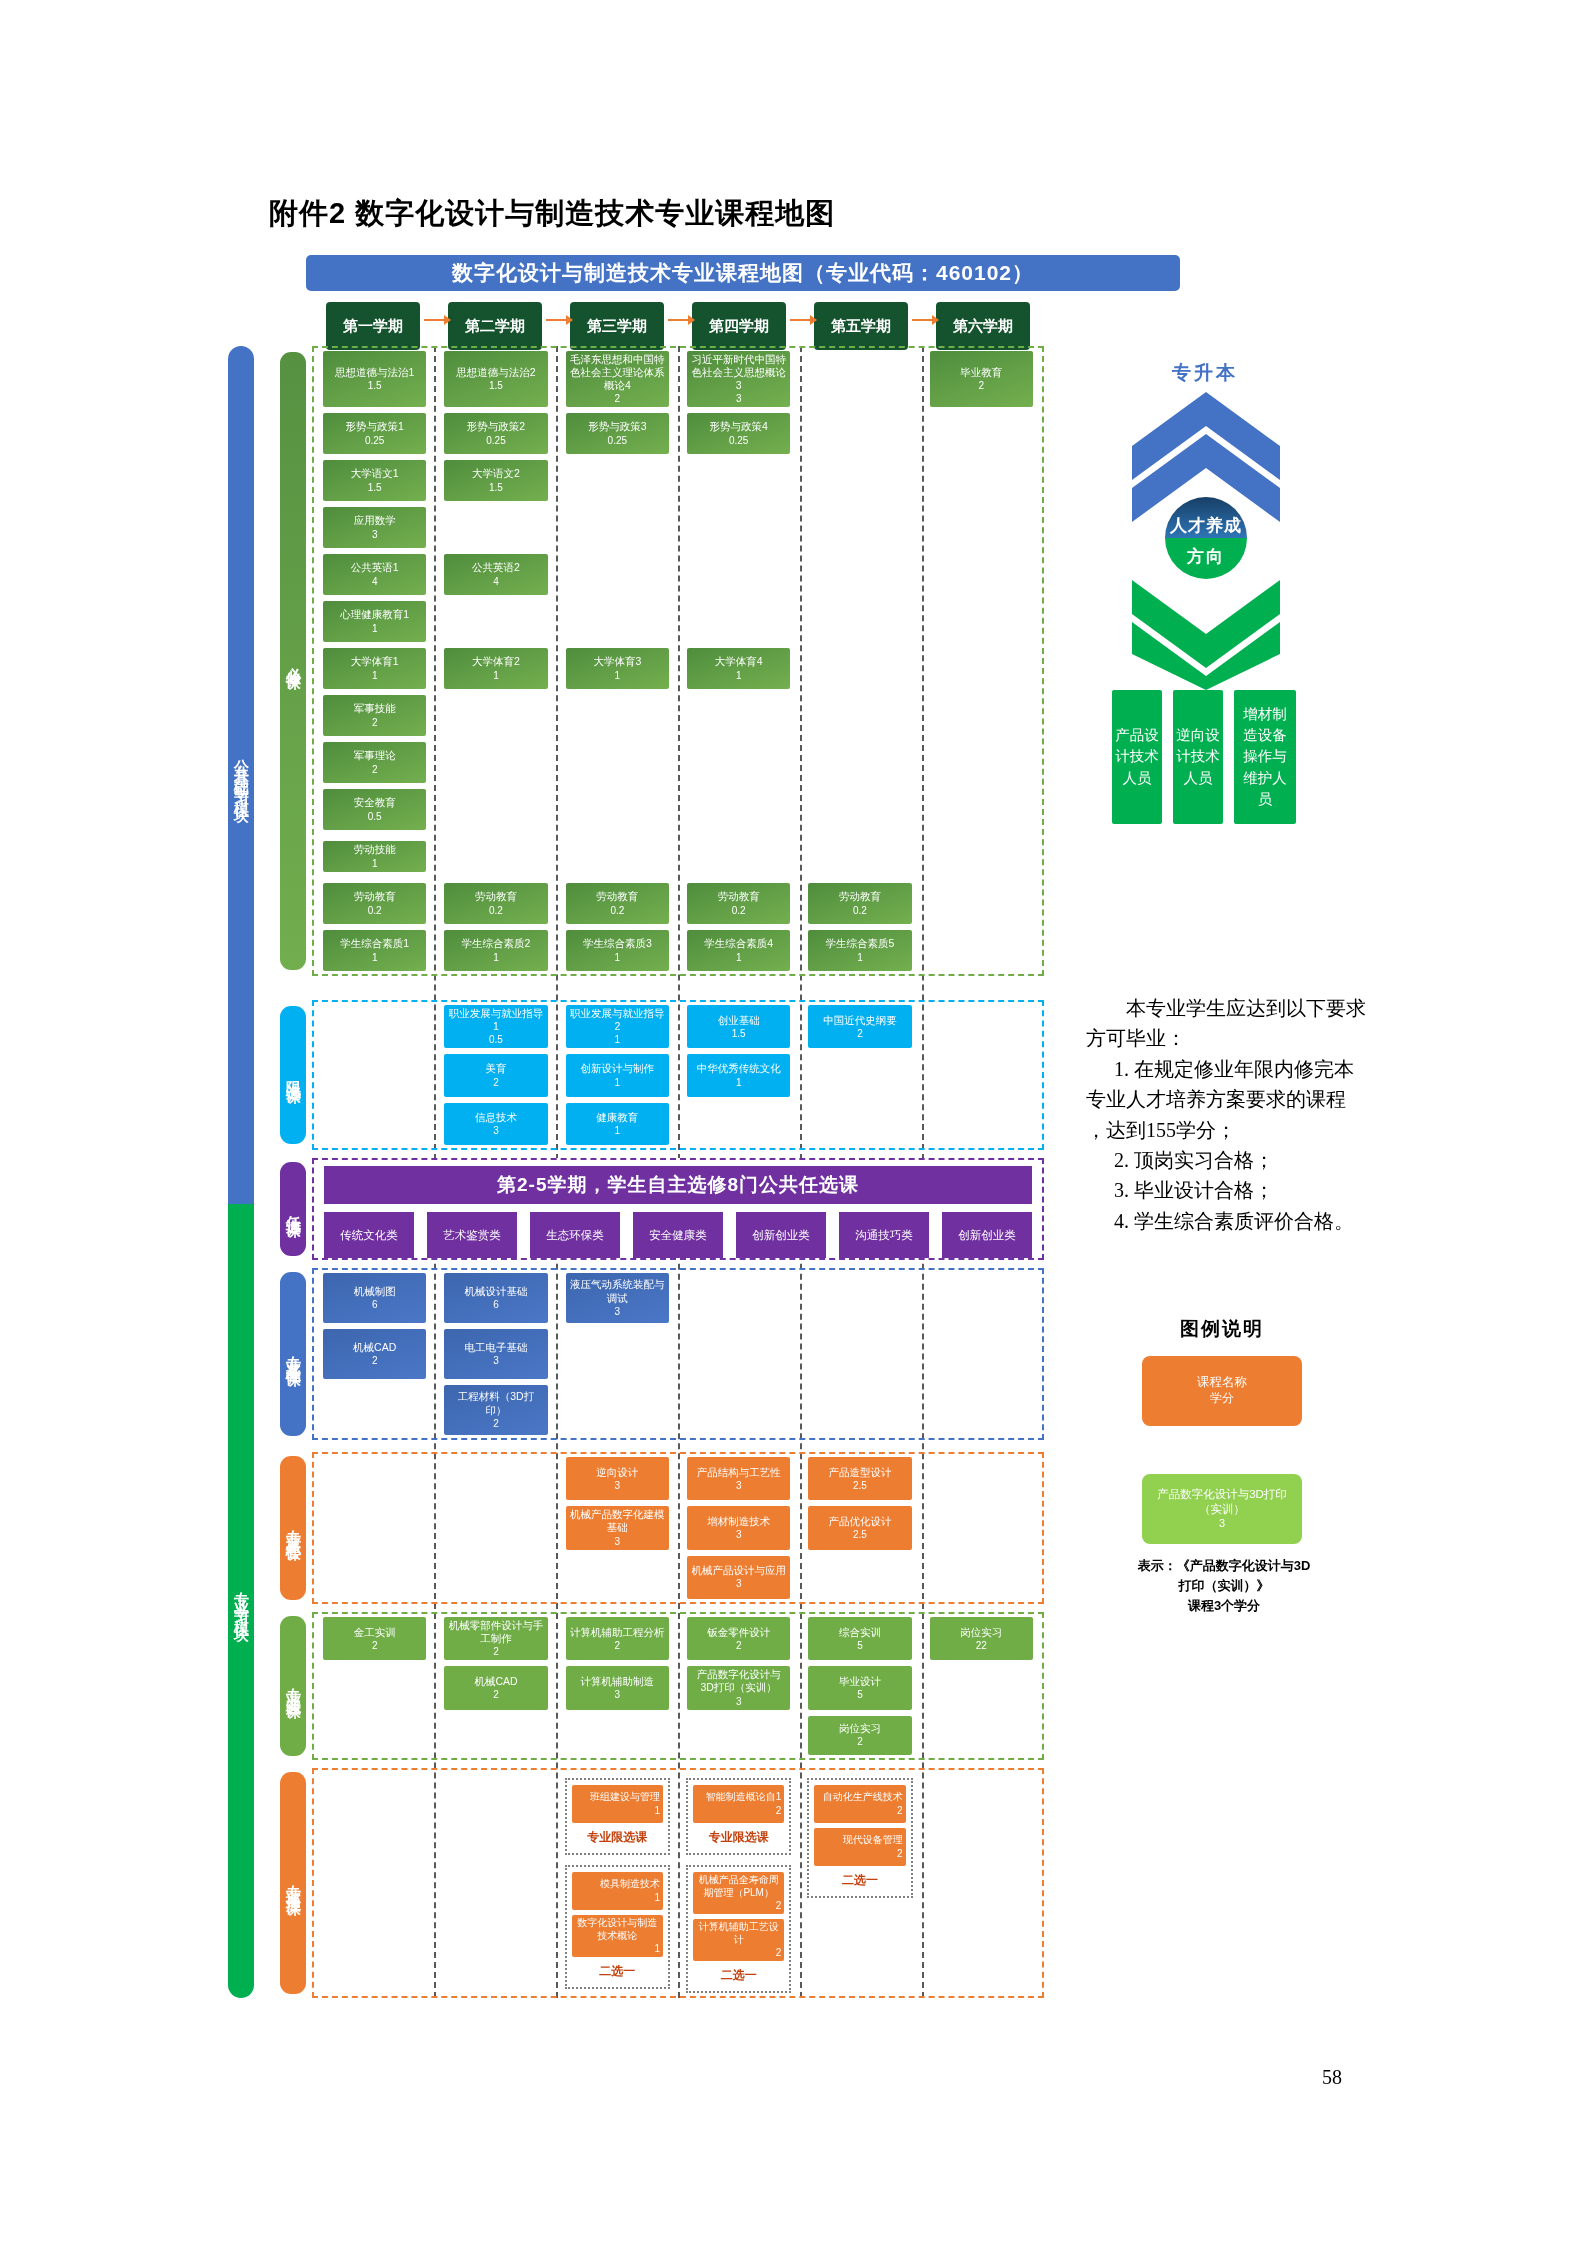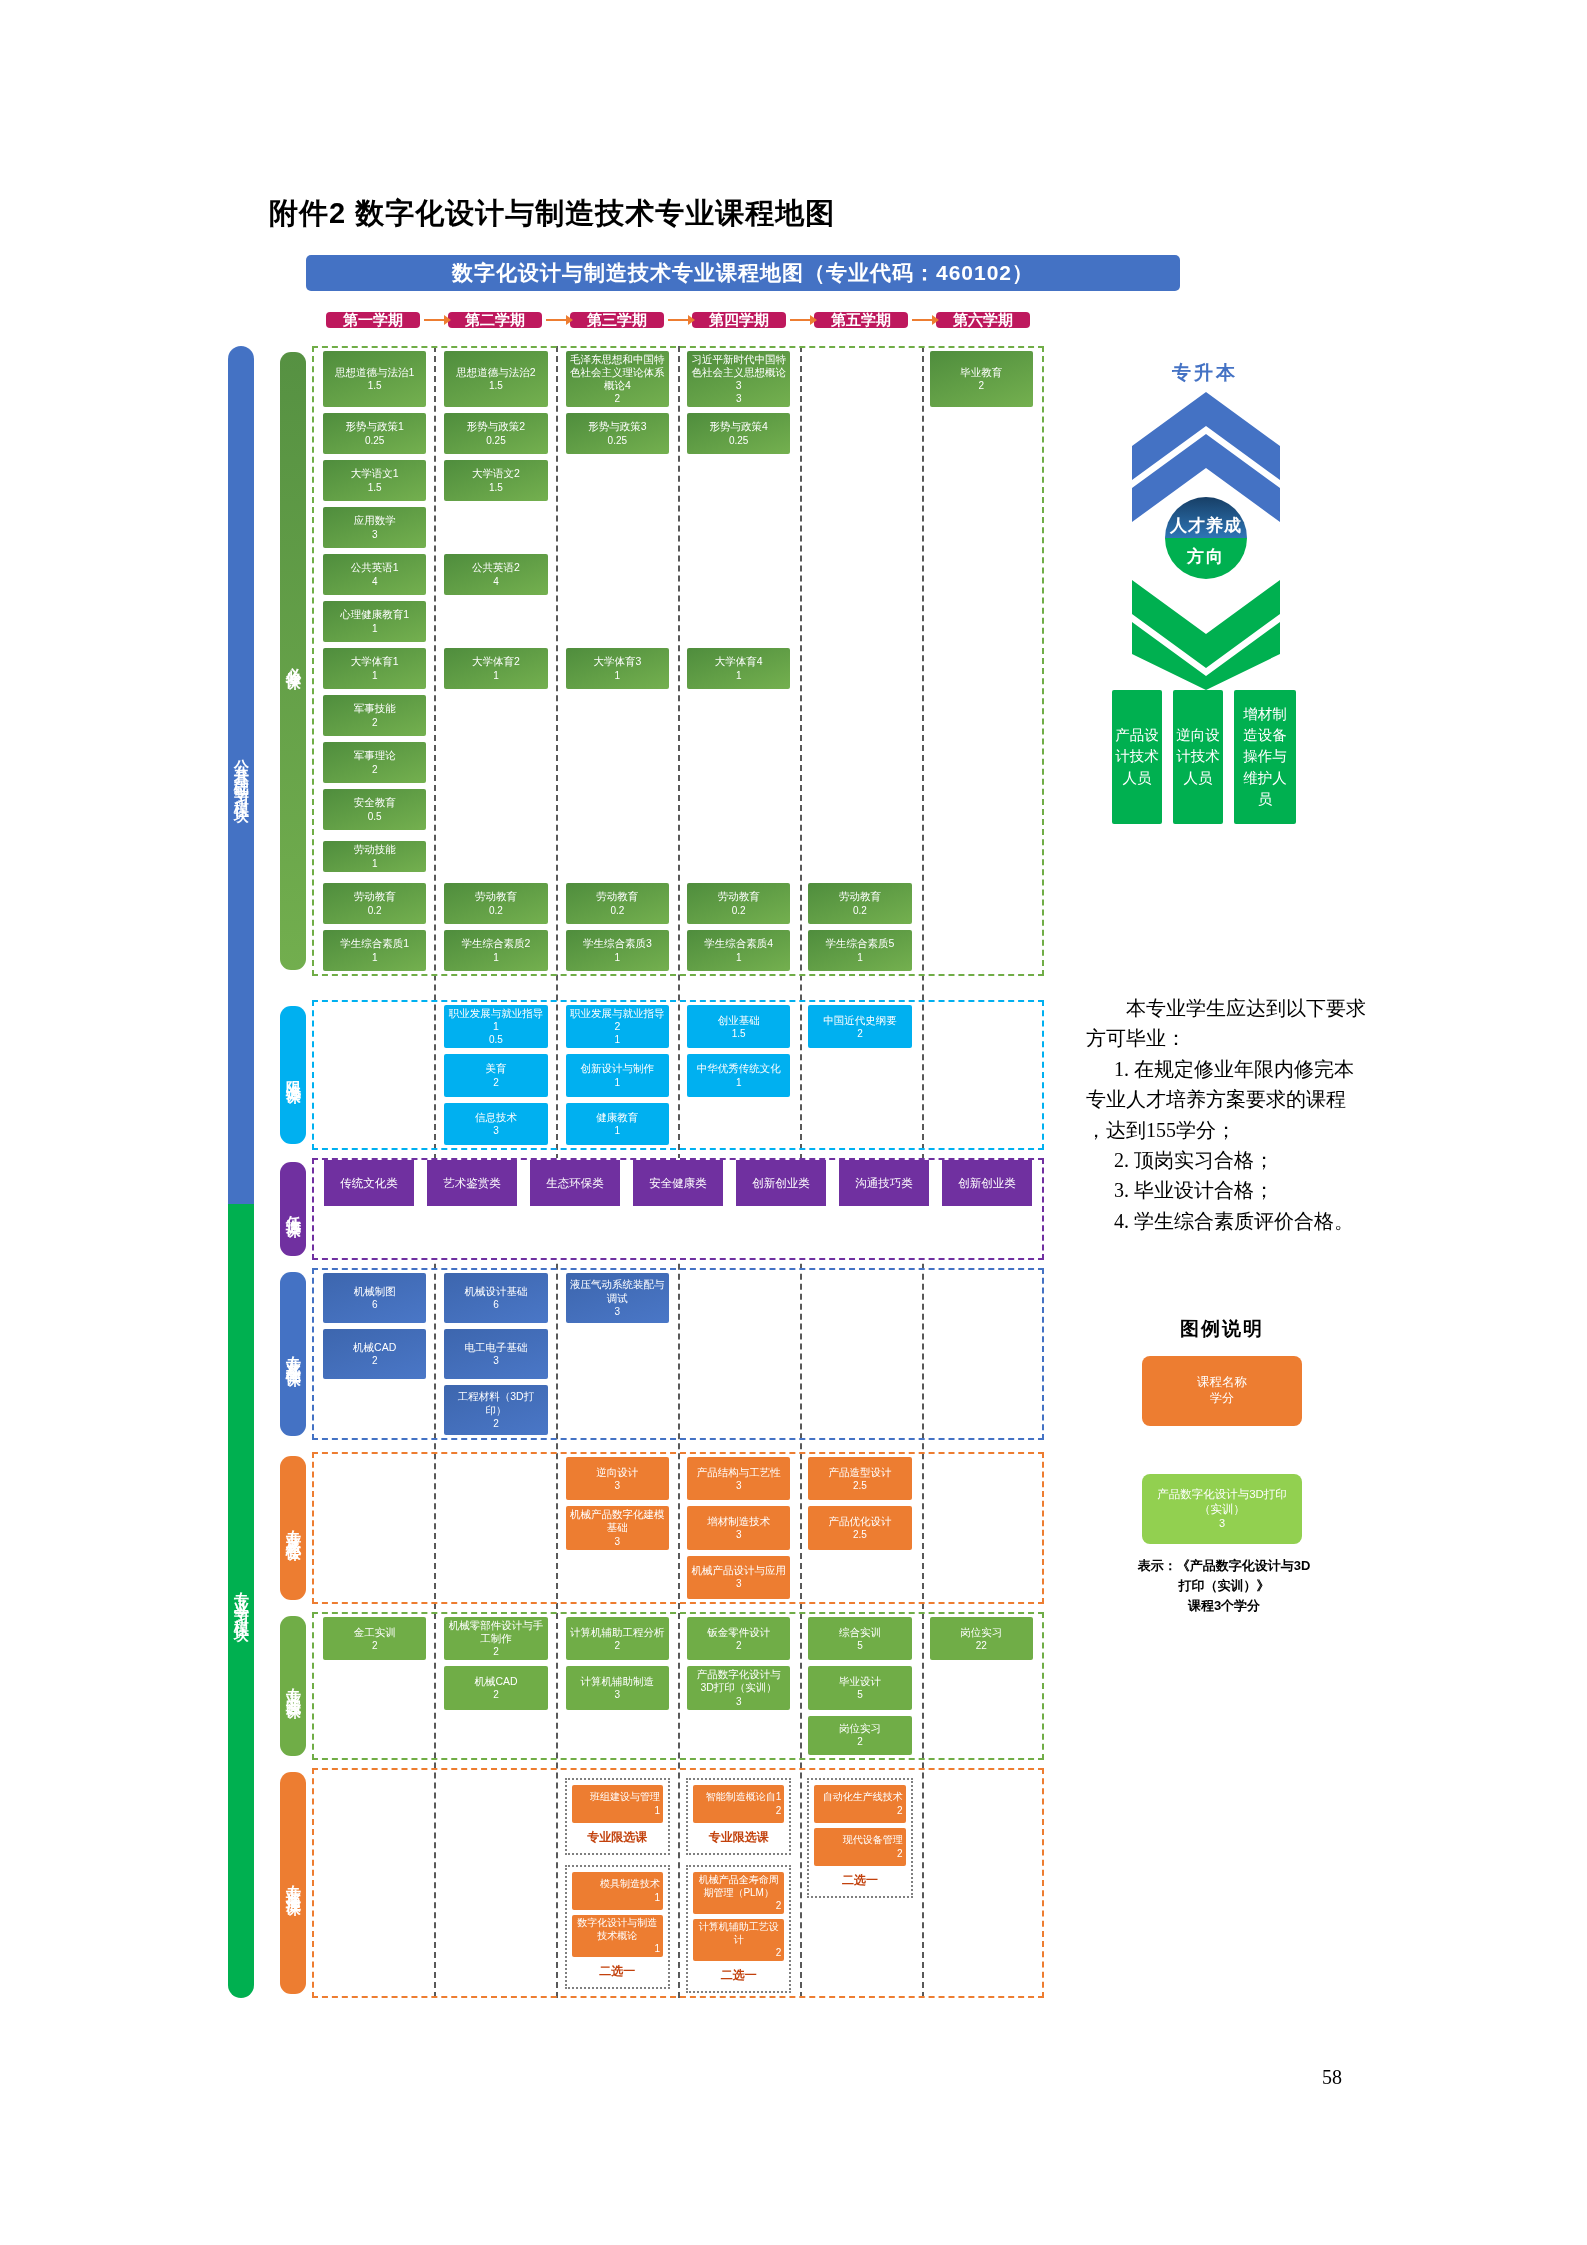--- a/index.html
+++ b/index.html
@@ -10,21 +10,21 @@
   
   #attachment-title{position:absolute;left:224px;top:194px;font-size:29px;font-weight:bold;letter-spacing:1px;margin-left:45px;}
   #header-bar{position:absolute;left:306px;top:255px;width:874px;height:36px;background:#4472C4;
               border-radius:5px;color:#fff;font-weight:bold;font-size:21px;display:flex;
               align-items:center;justify-content:center;letter-spacing:1px;}
 
   
   #semester-row{position:absolute;left:312px;top:302px;width:732px;height:36px;
                 display:grid;grid-template-columns:repeat(6,1fr);}
   .sem-cell{display:flex;align-items:center;justify-content:center;}
-  .sem-box{width:94px;height:16px;background:#be185d;color:#fff;font-weight:bold;font-size:15px;
+  .sem-box{width:94px;height:48px;background:#14532d;color:#fff;font-weight:bold;font-size:15px;
            display:flex;align-items:center;justify-content:center;border-radius:4px;}
   #sem-arrows{position:absolute;left:312px;top:302px;width:732px;height:36px;}
   .sem-arrow{position:absolute;top:17px;width:20px;height:2px;background:#ED7D31;}
   .sem-arrow:after{content:'';position:absolute;right:-7px;top:-4px;border-left:7px solid #ED7D31;
                    border-top:5px solid transparent;border-bottom:5px solid transparent;}
 
   
   .col-sep{position:absolute;top:346px;height:1652px;width:0;border-left:2px dashed #595959;}
 
   
@@ -456,20 +456,21 @@
         </div>
         <div class="course-cell" style="grid-area: 1 / 5;">
           <div class="course-box theme-cyan">
             <div class="course-name">中国近代史纲要</div>
             <div class="course-credit">2</div>
           </div>
         </div>
       </div>
   </div>
   <div id="band-renxuan" class="band band-border-purple">
+    <div id="elective-header" class="elective-header">第2-5学期，学生自主选修8门公共任选课</div>
     <div id="elective-cats" class="elective-cats">
         <div class="cat-box">传统文化类</div>
         <div class="cat-box">艺术鉴赏类</div>
         <div class="cat-box">生态环保类</div>
         <div class="cat-box">安全健康类</div>
         <div class="cat-box">创新创业类</div>
         <div class="cat-box">沟通技巧类</div>
         <div class="cat-box">创新创业类</div>
       </div>
   </div>

